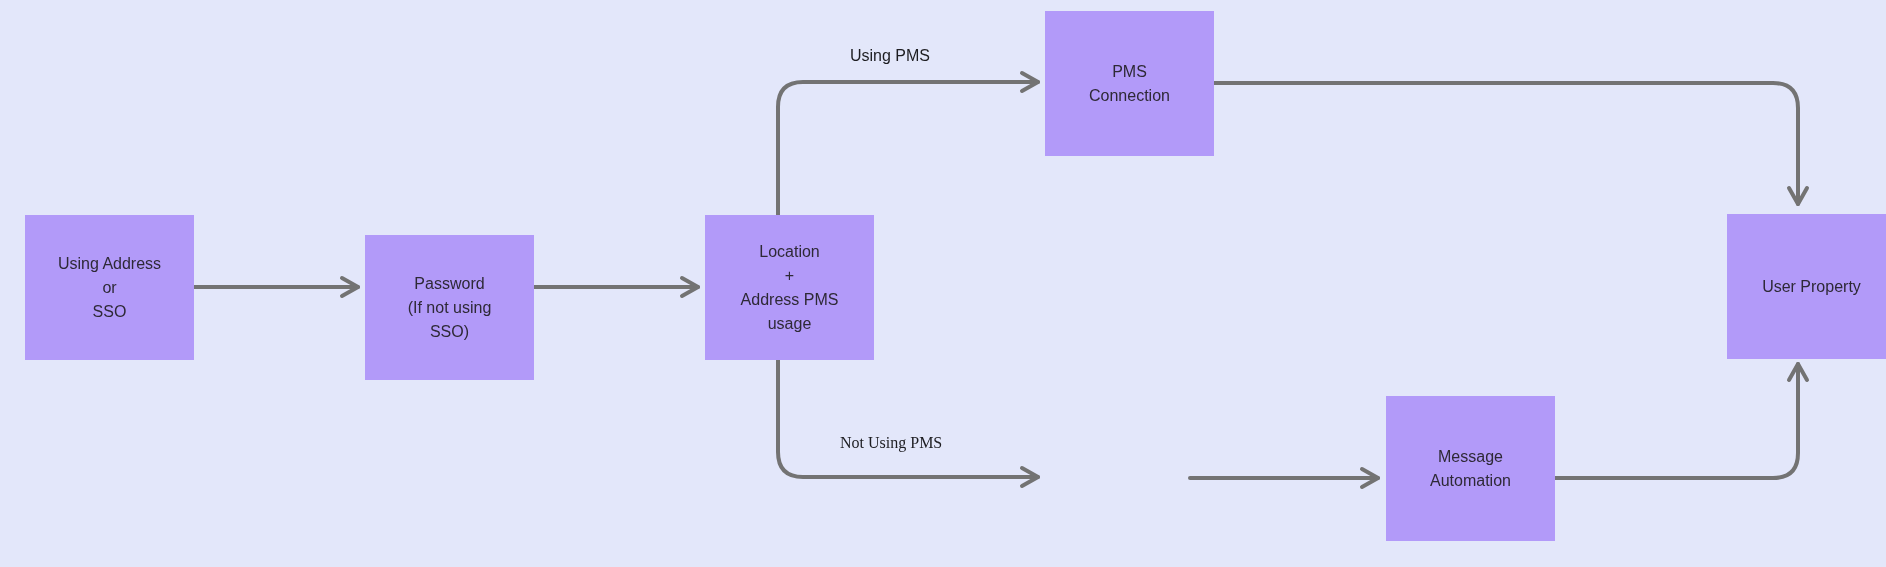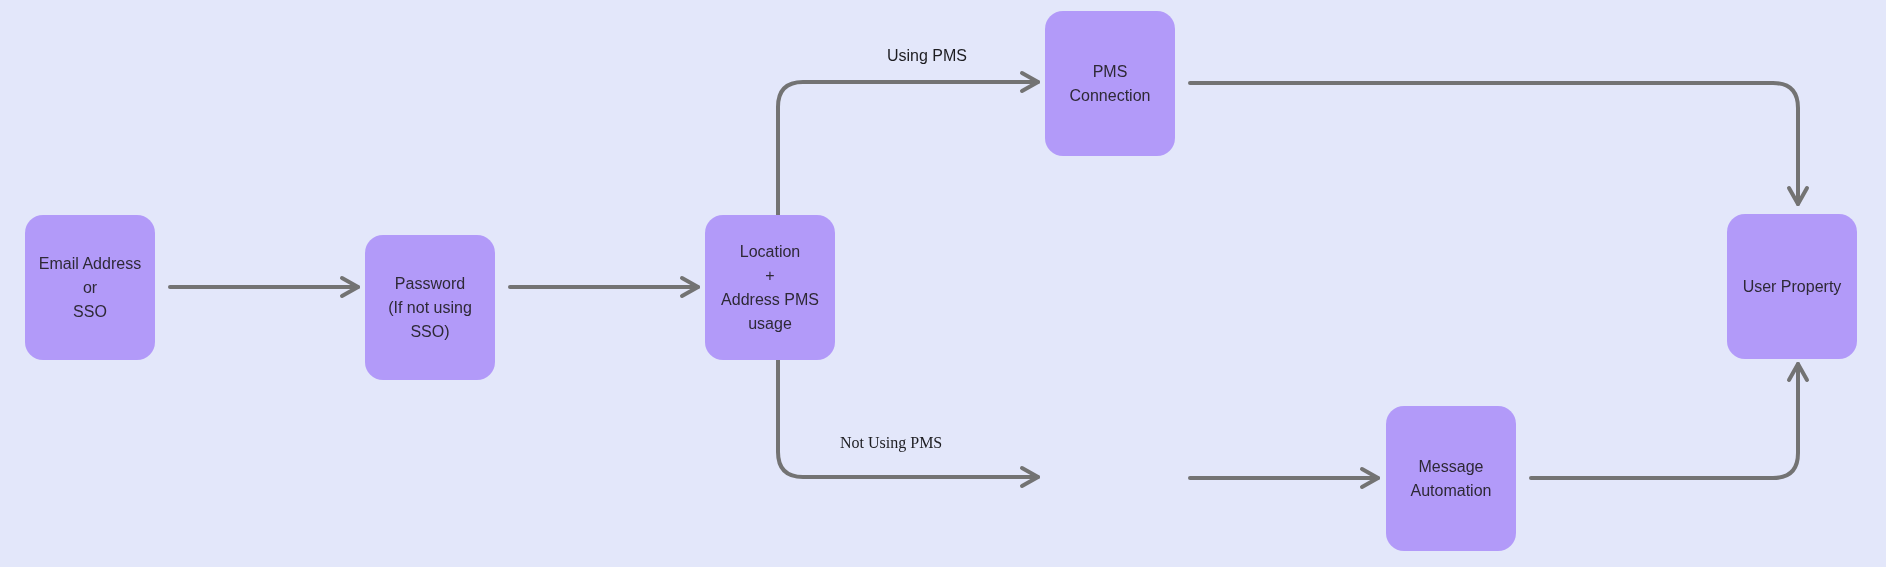--- a/index.html
+++ b/index.html
@@ -34,24 +34,24 @@
   }
   .chev-path {
     fill: none;
     stroke: var(--line-color);
     stroke-width: 4;
     stroke-linecap: round;
     stroke-linejoin: round;
   }
   .node {
     position: absolute;
-    width: 130px;
+    width: 169px;
     height: 145px;
     background: var(--node-fill);
-    border-radius: 18px;
+    border-radius: 0;
     display: flex;
     align-items: center;
     justify-content: center;
   }
   .node-label {
     white-space: pre-line;
     text-align: center;
     font-size: 16px;
     line-height: 24px;
     color: var(--node-text);
@@ -62,24 +62,24 @@
     line-height: 20px;
     color: var(--label-text);
     white-space: nowrap;
   }
   
   .node-email              { left: 25px;   top: 215px; }
   .node-password           { left: 365px;  top: 215px; margin-top: 20px; }
   .node-location           { left: 705px;  top: 215px; }
   .node-pms-connection     { left: 1045px; top: 11px;  }
   .node-property-details   { left: 1045px; top: 406px; }
-  .node-message-automation { left: 1386px; top: 406px; }
+  .node-message-automation { left: 1386px; top: 396px; }
   .node-user-created       { left: 1727px; top: 214px; }
   
-  .label-using-pms     { left: 850px; top: 46px; margin-left: 37px;  }
+  .label-using-pms     { left: 850px; top: 46px;  }
   .label-not-using-pms { left: 840px; top: 433px; font-family: Liberation Serif, serif; }
 </style>
 </head>
 <body>
 
 <div class="canvas">
 
   <svg class="edges-layer" viewBox="0 0 1886 567" xmlns="http://www.w3.org/2000/svg">
     <defs>
       <marker id="chev" markerUnits="userSpaceOnUse" markerWidth="26" markerHeight="26" refX="20" refY="13" orient="auto">
@@ -90,21 +90,21 @@
     <path class="edge" d="M170,287 L358,287" marker-end="url(#chev)"></path>
     <path class="edge" d="M510,287 L698,287" marker-end="url(#chev)"></path>
     <path class="edge" d="M778,215 L778,107 Q778,82 803,82 L1038,82" marker-end="url(#chev)"></path>
     <path class="edge" d="M1190,83 L1773,83 Q1798,83 1798,108 L1798,204" marker-end="url(#chev)"></path>
     <path class="edge" d="M778,360 L778,452 Q778,477 803,477 L1038,477" marker-end="url(#chev)"></path>
     <path class="edge" d="M1190,478 L1378,478" marker-end="url(#chev)"></path>
     <path class="edge" d="M1531,478 L1773,478 Q1798,478 1798,453 L1798,364" marker-end="url(#chev)"></path>
   </svg>
 
   <div class="node node-email">
-    <span class="node-label">Email Address
+    <span class="node-label">Using Address
 or
 SSO</span>
   </div>
 
   <div class="node node-password">
     <span class="node-label">Password
 (If not using
 SSO)</span>
   </div>
 

